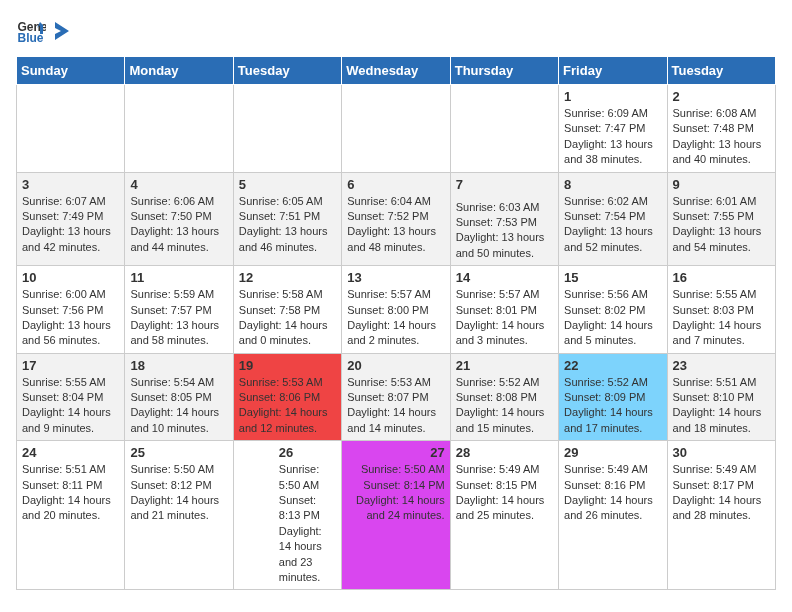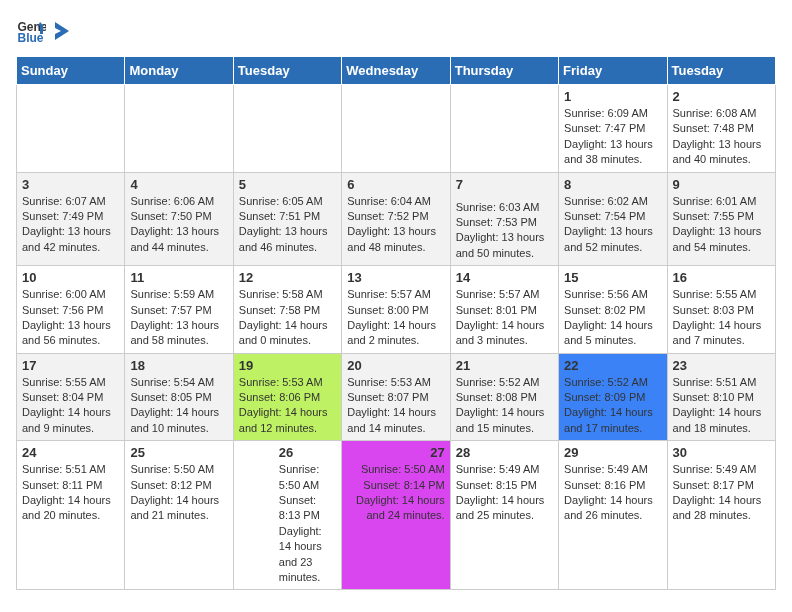--- a/index.html
+++ b/index.html
@@ -263,42 +263,42 @@
 Daylight: 14 hours
 and 9 minutes.</div>
         </td>
         <td style="background: rgb(242, 242, 242);">
           <span class="day-number">18</span>
           <div class="day-info" style="white-space: pre-line;">Sunrise: 5:54 AM
 Sunset: 8:05 PM
 Daylight: 14 hours
 and 10 minutes.</div>
         </td>
-        <td style="background: #bef264;">
+        <td style="background: #ef4444;">
           <span class="day-number">19</span>
           <div class="day-info" style="white-space: pre-line;">Sunrise: 5:53 AM
 Sunset: 8:06 PM
 Daylight: 14 hours
 and 12 minutes.</div>
         </td>
         <td style="background: rgb(242, 242, 242);">
           <span class="day-number">20</span>
           <div class="day-info" style="white-space: pre-line;">Sunrise: 5:53 AM
 Sunset: 8:07 PM
 Daylight: 14 hours
 and 14 minutes.</div>
         </td>
         <td style="background: rgb(242, 242, 242);">
           <span class="day-number">21</span>
           <div class="day-info" style="white-space: pre-line;">Sunrise: 5:52 AM
 Sunset: 8:08 PM
 Daylight: 14 hours
 and 15 minutes.</div>
         </td>
-        <td style="background: #3b82f6;">
+        <td style="background: #7dd3fc;">
           <span class="day-number">22</span>
           <div class="day-info" style="white-space: pre-line;">Sunrise: 5:52 AM
 Sunset: 8:09 PM
 Daylight: 14 hours
 and 17 minutes.</div>
         </td>
         <td style="background: rgb(242, 242, 242);">
           <span class="day-number">23</span>
           <div class="day-info" style="white-space: pre-line;">Sunrise: 5:51 AM
 Sunset: 8:10 PM

